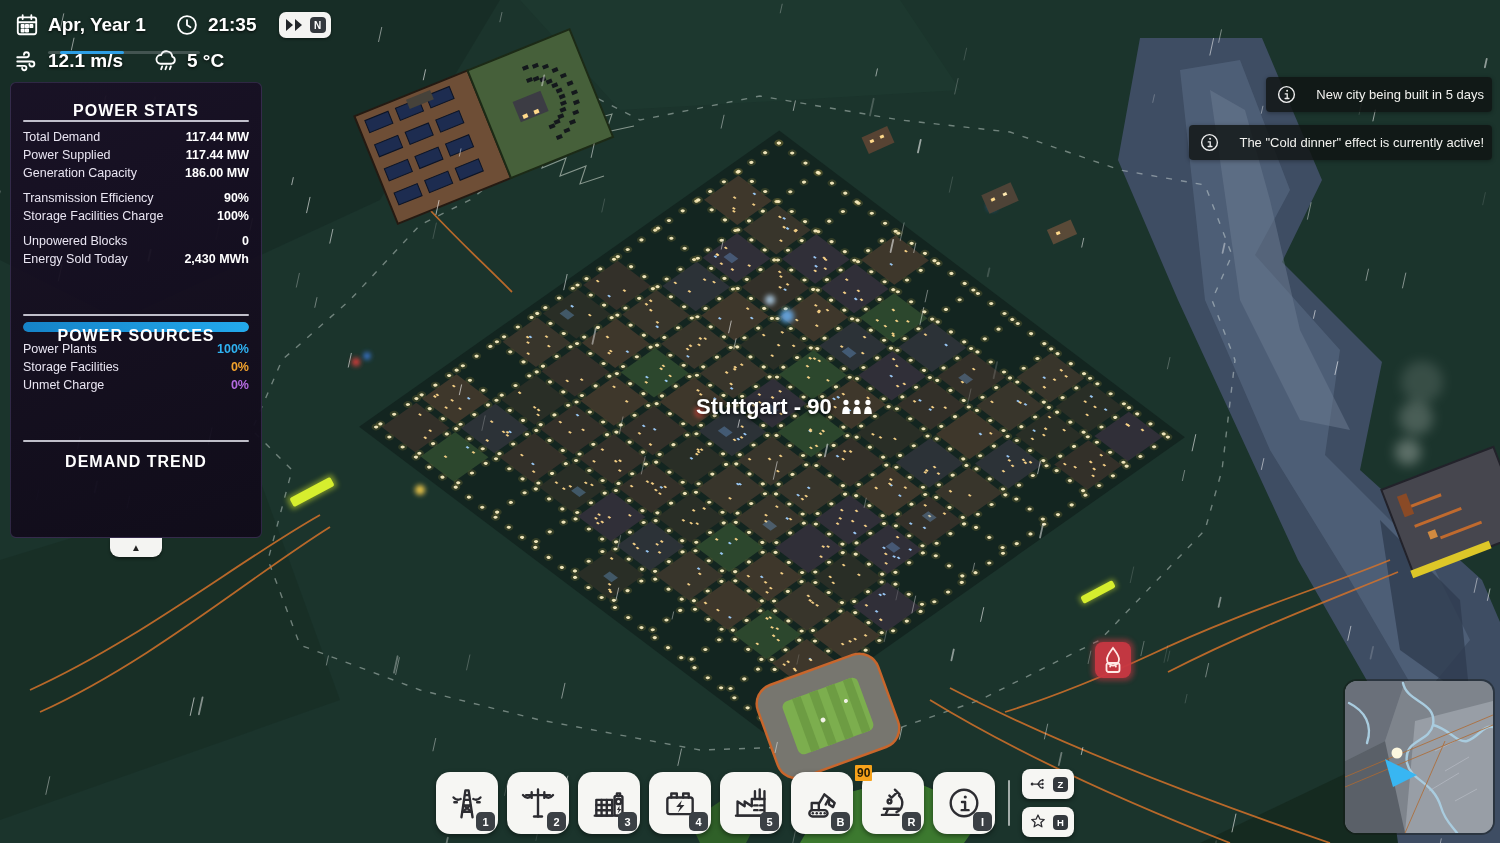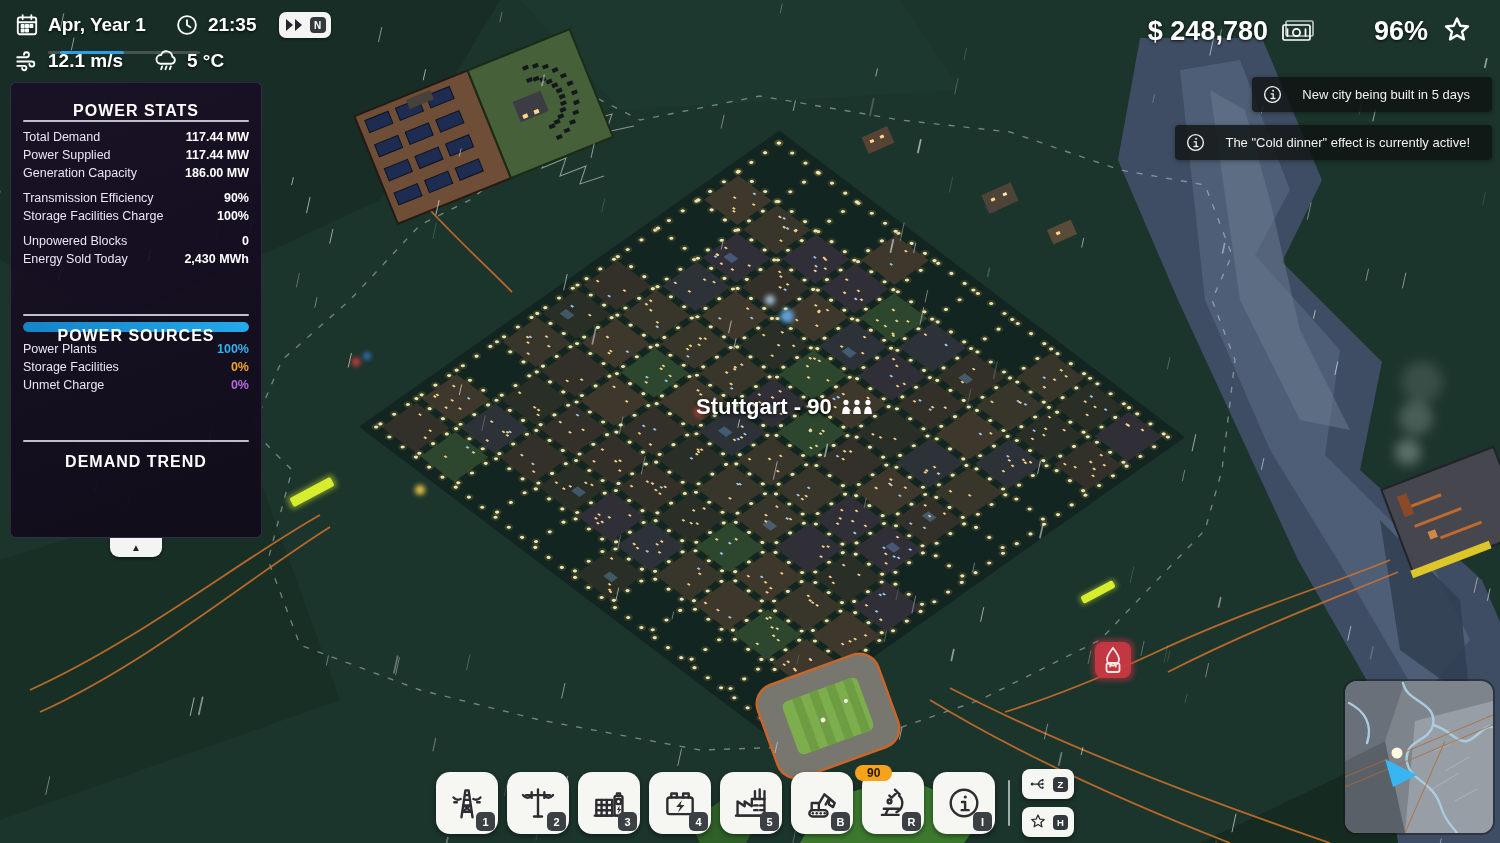--- a/index.html
+++ b/index.html
@@ -31,21 +31,21 @@
      width:16px;height:16px;display:flex;align-items:center;justify-content:center;}
 
   
   .tr-hud{position:absolute;right:26px;top:14px;display:flex;align-items:center;gap:12px;}
   .tr-hud .money{font-size:27px;}
   .tr-hud .pct{font-size:27px;margin-left:46px;}
 
   
   .notifs{position:absolute;right:8px;top:77px;display:flex;flex-direction:column;gap:13px;align-items:flex-end;}
   .notif{display:flex;align-items:center;gap:19px;background:rgba(16,20,18,.82);
-     border-radius:4px;padding:7px 22px 7px 10px;font-size:13px;color:#f2f2ef;
+     border-radius:4px;padding:7px 8px 7px 10px;font-size:13px;color:#f2f2ef;
      box-shadow:0 1px 4px rgba(0,0,0,.35);cursor:pointer;}
 
   
   .panel{position:absolute;left:10px;top:82px;width:252px;height:456px;overflow:hidden;
      background:linear-gradient(160deg,rgba(26,18,38,.96),rgba(16,11,26,.96));
      border:1px solid rgba(140,120,190,.25);border-radius:6px;padding:10px 12px 6px 12px;}
   .sec-head{display:flex;align-items:center;gap:9px;height:22px;flex-direction:column;}
   .sec-head .t{font-size:16px;font-weight:bold;letter-spacing:1px;}
   .divider{height:2px;background:rgba(235,235,245,.8);border-radius:1px;margin:5px 0 6px 0;}
   .rowline{display:flex;justify-content:space-between;align-items:center;height:18px;}
@@ -74,21 +74,21 @@
   .tool-btn{position:relative;width:62px;height:62px;background:#f6f6f3;border-radius:14px;
      margin-right:9px;display:flex;align-items:center;justify-content:center;
      box-shadow:0 2px 5px rgba(0,0,0,.45);cursor:pointer;}
   .ticon path,.ticon rect,.ticon circle,.ticon line,.ticon polyline{
      stroke:#2c2c31;fill:none;stroke-width:1.5;stroke-linecap:round;stroke-linejoin:round;}
   .ticon .filld{fill:#2c2c31;stroke:none;}
   .tool-key{position:absolute;right:3px;bottom:3px;width:19px;height:19px;background:#3b4045;
      border-radius:5px;color:#fff;font-size:11px;font-weight:bold;display:flex;
      align-items:center;justify-content:center;}
   .res-badge{position:absolute;left:-7px;top:-7px;background:#f6a21a;color:#231a05;
-     font-size:12px;font-weight:bold;border-radius:8px;padding:1px 12px;}
+     font-size:12px;font-weight:bold;border-radius:1px;padding:1px 2px;}
   .tool-divider{width:2px;height:46px;background:rgba(255,255,255,.6);border-radius:1px;margin:0 12px 0 4px;}
   .side-col{display:flex;flex-direction:column;gap:8px;}
   .pill-btn{width:52px;height:30px;background:#f6f6f3;border-radius:8px;display:flex;
      align-items:center;justify-content:center;gap:5px;box-shadow:0 2px 4px rgba(0,0,0,.45);cursor:pointer;}
   .pill-btn .key-badge{width:15px;height:15px;font-size:9.5px;}
 
   
   .minimap{position:absolute;left:1345px;top:681px;width:148px;height:152px;border-radius:12px;
      overflow:hidden;box-shadow:0 0 0 2px rgba(20,25,22,.45);cursor:pointer;}
 </style>
@@ -967,33 +967,20 @@
       </svg>
       <span class="txt">12.1 m/s</span>
       <svg class="wicon" width="26" height="26" viewBox="0 0 24 24" style="margin-left:30px">
         <path d="M7,14.5 a4,4 0 0 1 .4,-8 a5.4,5.4 0 0 1 10.4,1.4 a3.4,3.4 0 0 1 -.6,6.6 Z"></path>
         <path d="M8.5,17 l-1,2.6 M12.5,17 l-1,2.6 M16.5,17 l-1,2.6"></path>
       </svg>
       <span class="txt">5 °C</span>
     </div>
   </div>
 
-  <div class="tr-hud">
-    <span class="hud-text money">$ 248,780</span>
-    <svg class="wicon" width="36" height="28" viewBox="0 0 36 28">
-      <rect x="6" y="4" width="27" height="15" rx="1.5" opacity=".7"></rect>
-      <rect x="3" y="8" width="27" height="15" rx="1.5"></rect>
-      <circle cx="16.5" cy="15.5" r="3.6"></circle>
-      <path d="M7.5,12 v7 M25.5,12 v7"></path>
-    </svg>
-    <span class="hud-text pct">96%</span>
-    <svg class="wicon" width="34" height="34" viewBox="0 0 24 24">
-      <path d="M12,3.2 l2.3,5.1 5.5,.5 -4.2,3.7 1.3,5.4 -4.9,-2.9 -4.9,2.9 1.3,-5.4 -4.2,-3.7 5.5,-.5 Z" stroke-width="1.9"></path>
-    </svg>
-  </div>
 
   <div class="notifs">
     <div class="notif">
       <svg width="21" height="21" viewBox="0 0 24 24">
         <circle cx="12" cy="12" r="9" stroke="#eee" stroke-width="1.6" fill="none"></circle>
         <circle cx="12.7" cy="7.8" r="1.1" fill="#eee"></circle>
         <path d="M10.6,11.3 h2.2 V16.4 M10.4,16.6 h4.4" stroke="#eee" stroke-width="1.5" fill="none" stroke-linecap="round"></path>
       </svg>
       <span>New city being built in 5 days</span>
     </div>

